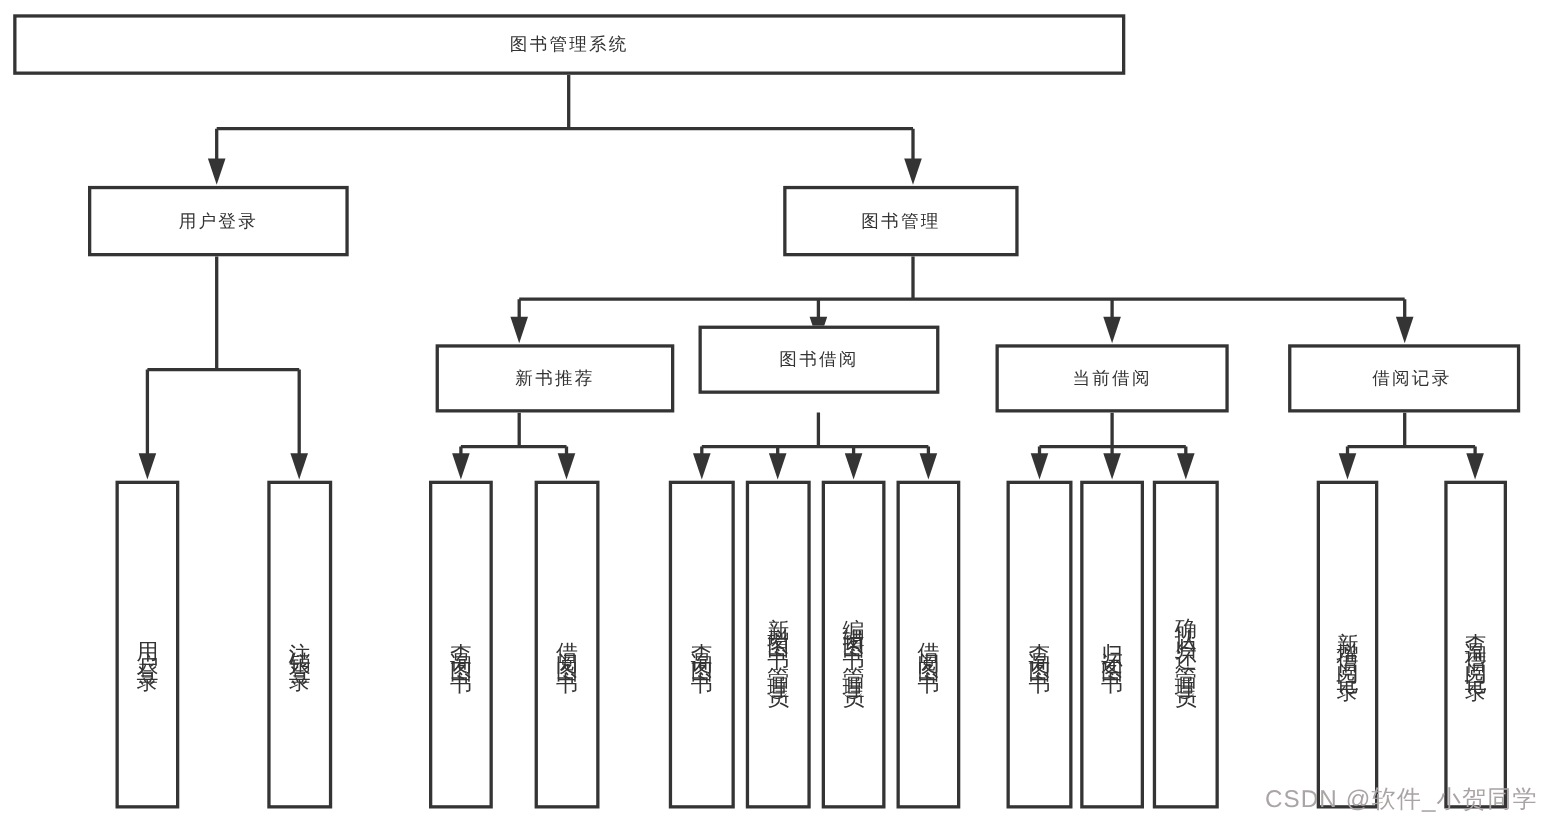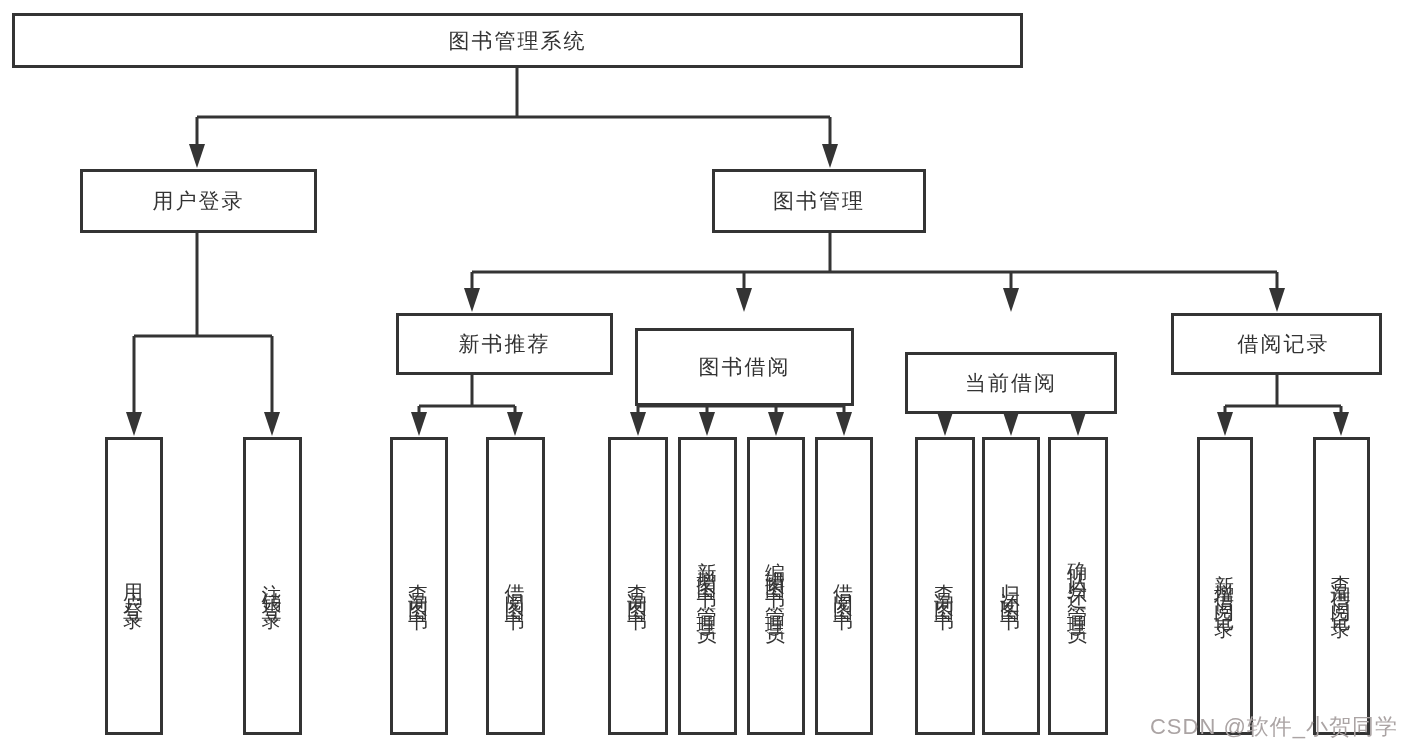--- a/index.html
+++ b/index.html
@@ -16,34 +16,34 @@
     font-family:"Liberation Sans","DejaVu Sans",sans-serif;
     overflow:hidden;
   }
   #connectors{position:absolute;left:0;top:0;width:1405px;height:747px;}
   #connectors path{stroke:var(--line);stroke-width:3;fill:none;}
   #connectors polygon{fill:var(--line);stroke:none;}
   .node{
     position:absolute;box-sizing:border-box;
     border:3px solid var(--line);background:var(--bg);
     display:flex;align-items:center;justify-content:center;
-    font-size:21px;letter-spacing:2px;color:var(--text);
+    font-size:16px;letter-spacing:2px;color:var(--text);
     white-space:nowrap;
   }
   .leaf{
     writing-mode:vertical-rl;text-orientation:mixed;
     letter-spacing:9px;font-size:20px;white-space:normal;
   }
   
   #n-root   {left:12px;  top:13px;  width:1011px;height:55px;}
   #n-login  {left:80px;  top:169px; width:237px; height:64px;}
   #n-manage {left:712px; top:169px; width:214px; height:64px;}
   #n-newbook{left:364px; top:313px; width:217px; height:62px;margin-left:32px;}
-  #n-borrow {left:635px; top:328px; width:219px; height:78px;}
-  #n-current{left:905px; top:313px; width:212px; height:62px;margin-top:39px;}
+  #n-borrow {left:635px; top:296px; width:219px; height:62px;}
+  #n-current{left:905px; top:313px; width:212px; height:62px;}
   #n-record {left:1171px;top:313px; width:211px; height:62px;padding-left:14px;}
   .leaf{top:437px;height:298px;}
   #lf-login1 {left:105px; width:58px;}
   #lf-login2 {left:243px; width:59px;}
   #lf-nb1    {left:390px; width:58px;}
   #lf-nb2    {left:486px; width:59px;}
   #lf-bw1    {left:608px; width:60px;}
   #lf-bw2    {left:678px; width:59px;}
   #lf-bw3    {left:747px; width:58px;}
   #lf-bw4    {left:815px; width:58px;}

